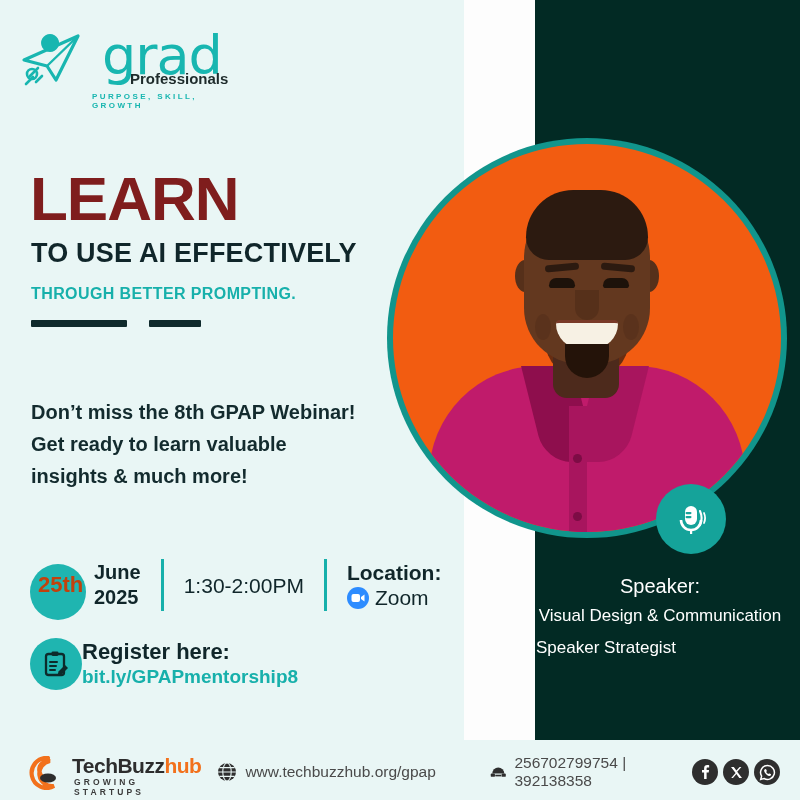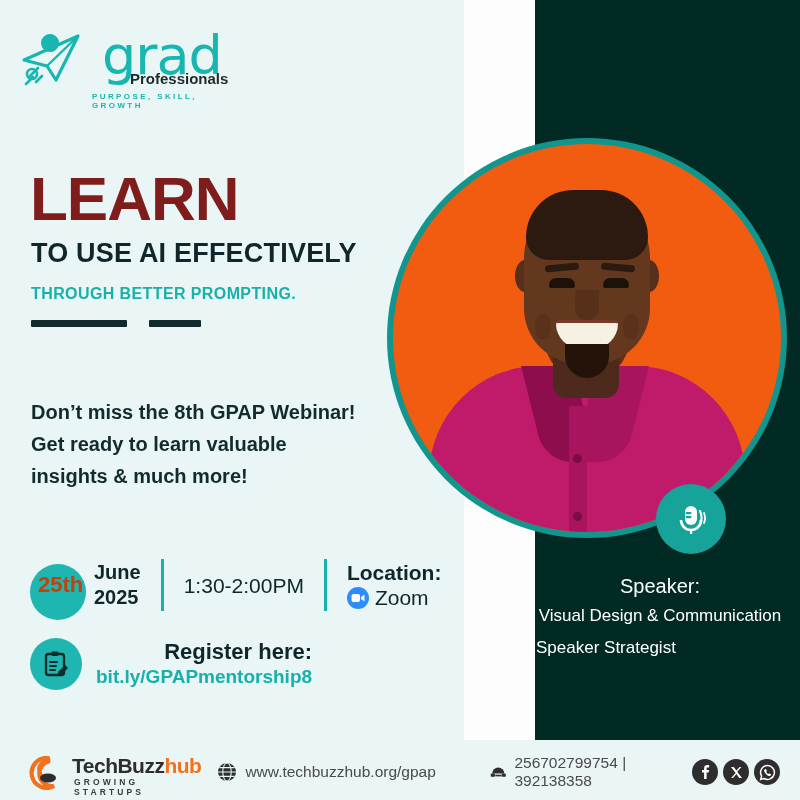--- a/index.html
+++ b/index.html
@@ -144,21 +144,21 @@
   .date-my{
     position:relative;z-index:2;font-size:20px;line-height:25px;font-weight:600;color:#10262a;margin-left:4px;
   }
   .divider{width:3px;height:52px;background:#17b0ab;margin:0 20px;}
   .col-label{font-size:21px;line-height:25px;font-weight:600;color:#10262a;}
   .col-value{font-size:21px;line-height:25px;font-weight:400;color:#10262a;}
   .zoom-line{display:flex;align-items:center;gap:6px;}
   .zoom-icon{width:22px;height:22px;border-radius:50%;background:#2d8cff;display:flex;align-items:center;justify-content:center;}
 
   
-  .register{position:absolute;left:30px;top:638px;z-index:5;display:flex;align-items:center;gap:14px;text-align:right;}
+  .register{position:absolute;left:30px;top:638px;z-index:5;display:flex;align-items:center;}
   .reg-icon{width:52px;height:52px;border-radius:50%;background:#1fb5b0;display:flex;align-items:center;justify-content:center;}
   .reg-head{font-size:22px;font-weight:700;color:#10262a;line-height:26px;}
   .reg-link{font-size:19px;font-weight:700;color:#17b0ab;line-height:24px;}
 
   
   .speaker{position:absolute;left:520px;top:572px;width:280px;z-index:5;text-align:center;color:#ffffff;}
   .sp-label{font-size:20px;font-weight:400;line-height:28px;}
   .sp-name{font-size:19px;font-weight:700;line-height:30px;}
   .sp-role1{font-size:17px;font-weight:400;line-height:32px;white-space:nowrap;}
   .sp-role2{font-size:17px;font-weight:400;line-height:32px;text-align:left;padding-left:16px;}

